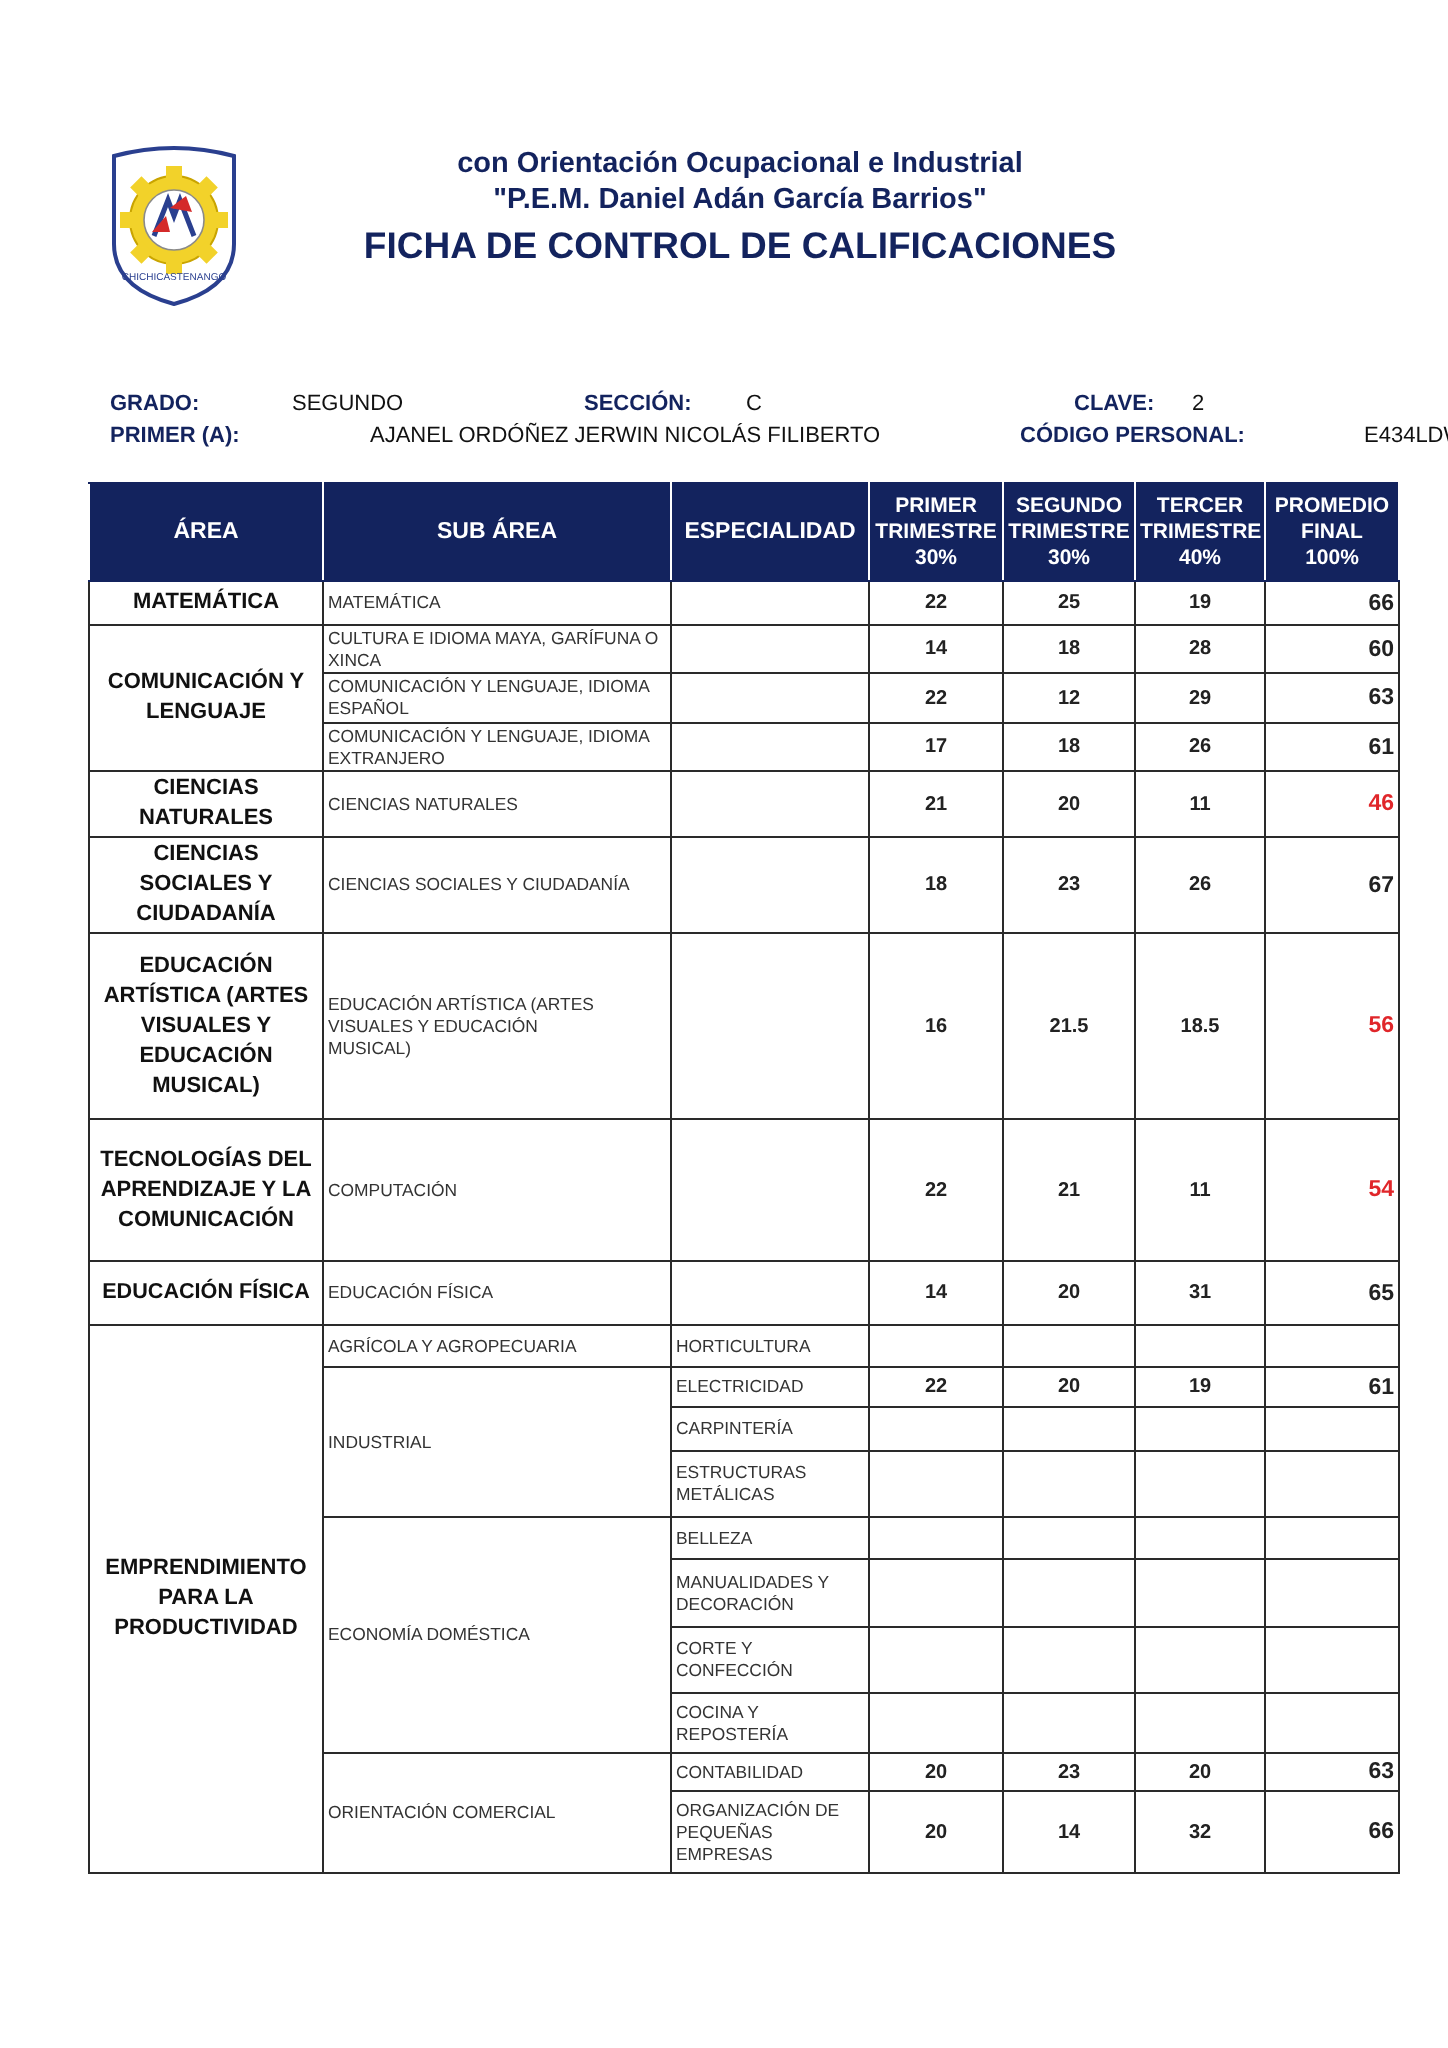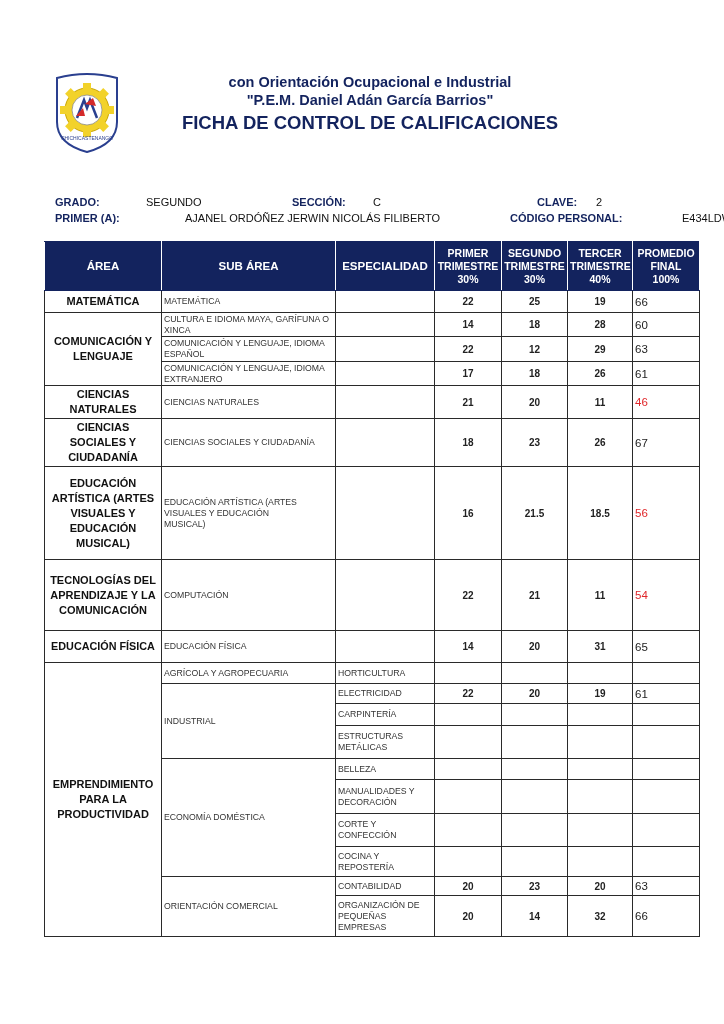--- a/index.html
+++ b/index.html
@@ -12,21 +12,21 @@
   .info { position:absolute; font-size:11px; line-height:13px; }
   .lbl { color:#13235e; font-weight:bold; }
   .val { color:#111; }
   table.grades { position:absolute; left:44px; top:241px; width:655px; border-collapse:collapse; table-layout:fixed; }
   table.grades td, table.grades th { border:1.3px solid #2a2a2a; padding:0 2px; vertical-align:middle; }
   table.grades th { background:#13235e; color:#ffffff; font-weight:bold; font-size:10.5px; line-height:13px; text-align:center; height:48px; border-color:#13235e; border-left:1px solid #ffffff; border-right:1px solid #ffffff;}
   table.grades th.big { font-size:11.5px; }
   td.area { font-weight:bold; font-size:11px; line-height:15px; text-align:center; color:#111; }
   td.sub, td.esp { font-size:8.7px; line-height:11px; color:#333; text-align:left; }
   td.num { font-weight:bold; font-size:10px; text-align:center; color:#222; }
-  td.prom { font-weight:normal; font-size:11.5px; text-align:left; color:#222; }
+  td.prom { font-weight:bold; font-size:11.5px; text-align:right; color:#222; }
   td.red { color:#e0262a; }
 </style>
 </head>
 <body>
 
 <div class="logo">
   <svg width="72" height="82" viewBox="0 0 72 82">
     <path d="M6 6 Q36 -2 66 6 L66 50 Q66 72 36 80 Q6 72 6 50 Z" fill="#ffffff" stroke="#2a3f8f" stroke-width="2"></path>
     <g transform="translate(36 38)">
       <circle r="22" fill="#f2d22a" stroke="#c9a400" stroke-width="1"></circle>

